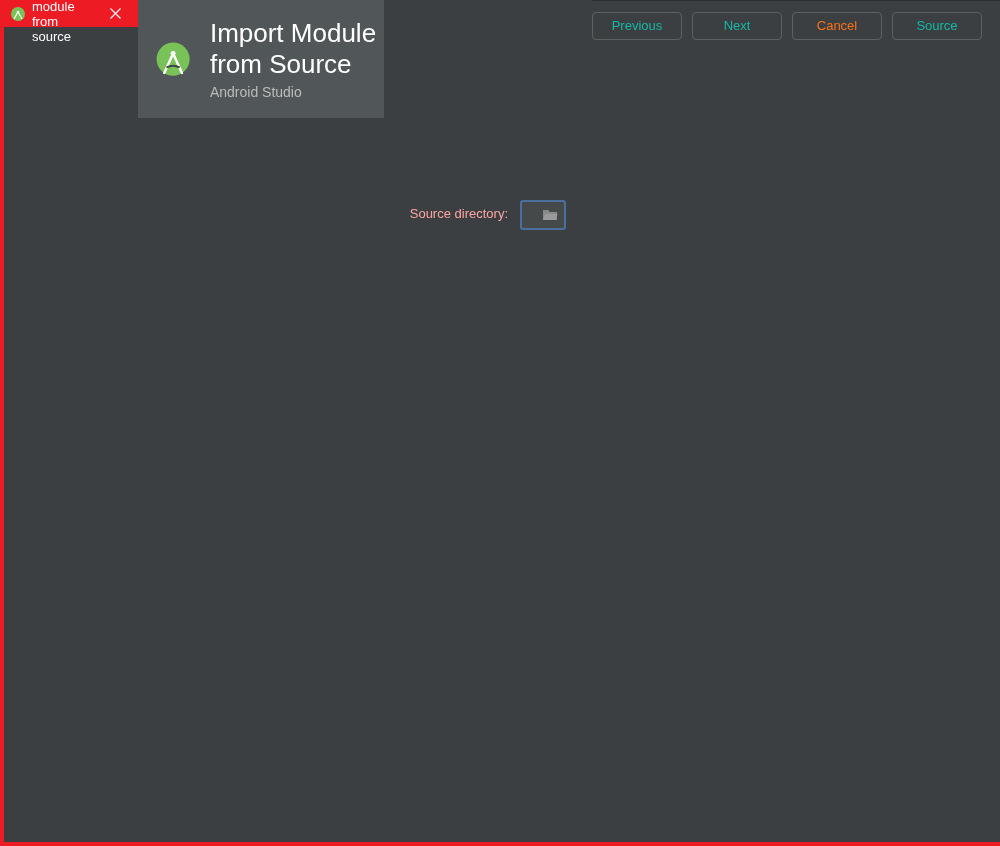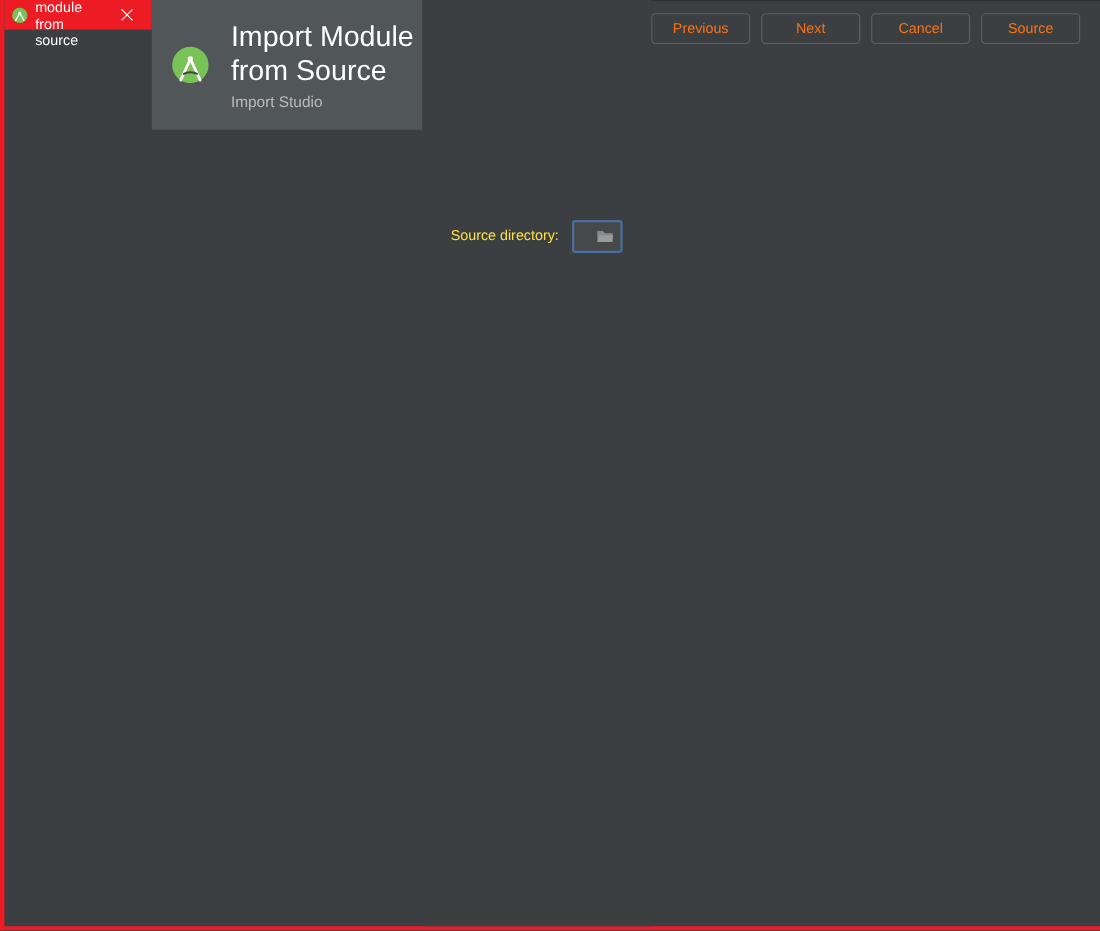--- a/index.html
+++ b/index.html
@@ -87,21 +87,21 @@
     }
     .content {
       flex: 1;
       background: #3c3f41;
       display: flex;
       align-items: flex-start;
       padding: 200px 26px 0 26px;
       position: relative;
     }
     .field-label {
-      color: #fde047;
+      color: #fca5a5;
       font-size: 13px;
       margin-right: 12px;
       white-space: nowrap;
       padding-top: 6px;
     }
     .input-wrapper {
       flex: 1;
       position: relative;
     }
     .source-input {
@@ -139,21 +139,21 @@
       width: 90px;
       height: 28px;
       background: transparent;
       border: 1px solid #5e6060;
       border-radius: 4px;
       color: #f97316;
       font-size: 13px;
       cursor: pointer;
     }
     .footer-btn.disabled {
-      color: #f97316;
+      color: #14b8a6;
       cursor: default;
     }
     .annotation-arrow {
       position: absolute;
       top: 375px;
       left: 760px;
       pointer-events: none;
     }
   </style>
 </head>
@@ -180,21 +180,21 @@
     <div class="header-logo">
       <svg viewBox="0 0 62 62">
         <circle cx="31" cy="31" r="30" fill="#78c257"></circle>
         <circle cx="31" cy="21" r="4.5" fill="#fff"></circle>
         <path d="M31 21 L15 56 M31 21 L47 56" stroke="#fff" stroke-width="4.5" fill="none" stroke-linecap="round"></path>
         <path d="M19 46 Q31 40 43 46" stroke="#424344" stroke-width="3.5" fill="none"></path>
       </svg>
     </div>
     <div class="header-texts">
       <div class="header-title">Import Module from Source</div>
-      <div class="header-subtitle">Import Studio</div>
+      <div class="header-subtitle">Android Studio</div>
     </div>
   </div>
 
   <div class="content">
     <div class="field-label">Source directory:</div>
     <div class="input-wrapper">
       <input type="text" class="source-input" value="" style="">
       <span class="browse-icon">
         <svg viewBox="0 0 16 14">
           <path d="M1 2 L6 2 L8 4 L15 4 L15 12 L1 12 Z" fill="#8a8a8a"></path>

